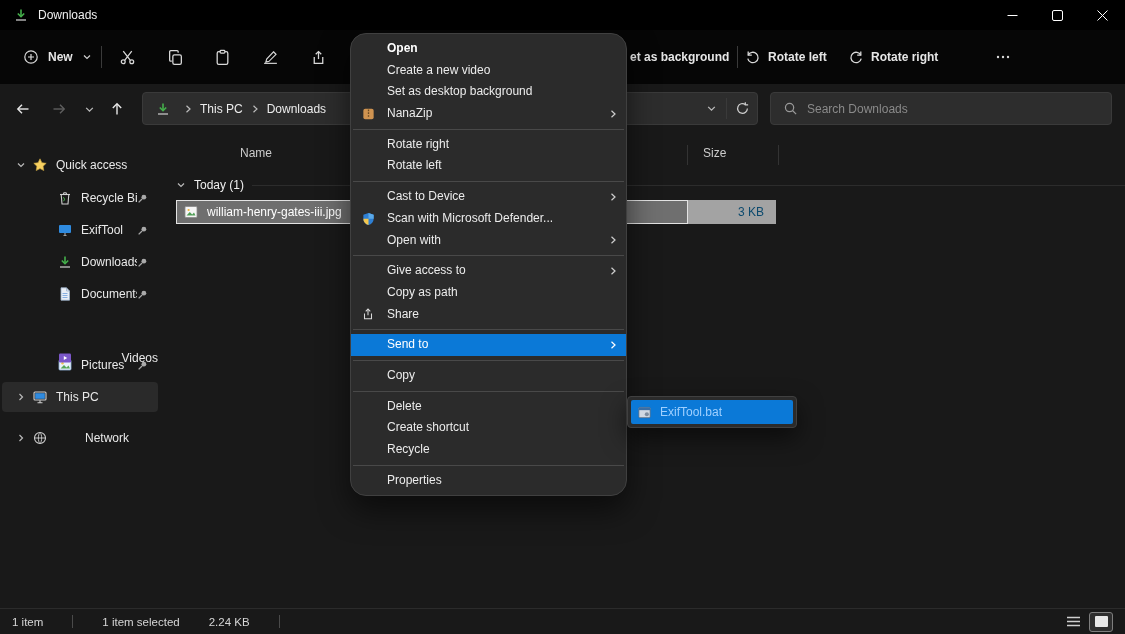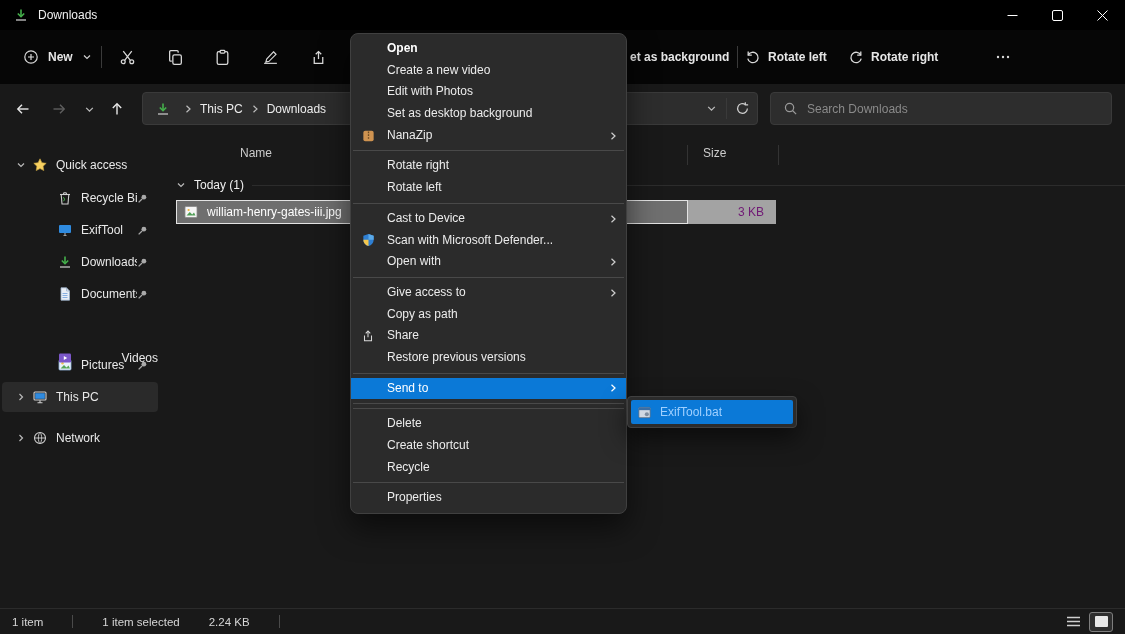--- a/index.html
+++ b/index.html
@@ -54,46 +54,46 @@
   .sidebar { position:absolute; left:0; top:132px; width:160px; bottom:26px; }
   .side-row { position:absolute; left:2px; width:156px; height:30px; display:flex; align-items:center; border-radius:4px; color:#e9e9e9; }
   .side-row .expander { width:22px; display:flex; justify-content:center; }
   .side-row .s-icon { width:24px; display:flex; justify-content:flex-start; }
   .side-row .s-label { flex:1; white-space:nowrap; overflow:hidden; }
   .side-row .s-pin { margin-right:10px; }
   .side-child { padding-left:55px; }
   .side-top { padding-left:8px; }
   .row-qa { top:18px; } .row-recycle { top:51px; } .row-desktop { top:83px; }
   .row-downloads { top:115px; } .row-documents { top:147px; } .row-pictures { top:179px;margin-top:39px; }
-  .row-videos { top:211px;text-align:right; } .row-thispc { top:250px; } .row-network { top:291px; }
+  .row-videos { top:211px;text-align:right; } .row-thispc { top:250px; } .row-network { top:291px;text-align:center; }
   .side-row.selected { background:#2a2a2a; }
 
   
   .col-label { position:absolute; top:146px; color:#cccccc; }
   .col-name { left:192px;margin-left:48px; } .col-size { left:703px; }
   .col-div { position:absolute; top:145px; width:1px; height:20px; background:#333; }
   .col-div1 { left:687px; } .col-div2 { left:778px; }
   .group-row { position:absolute; left:176px; top:176px; right:0; height:18px; display:flex; align-items:center; gap:8px; color:#f0f0f0; }
   .group-line { flex:1; height:1px; background:#2c2c2c; }
   .file-row { position:absolute; left:176px; top:200px; width:600px; height:24px; background:#a3a3a3; display:flex; align-items:center; }
   .file-name-cell { width:512px; height:24px; background:#6f6f6f; border:1px solid #e3e3e3;
     display:flex; align-items:center; gap:8px; padding:0 6px; color:#fff; white-space:nowrap; overflow:hidden; }
-  .file-size-cell { flex:1; text-align:right; padding-right:12px; color:#701a75; }
+  .file-size-cell { flex:1; text-align:right; padding-right:12px; color:#0c4a6e; }
 
   
   .statusbar { position:absolute; left:0; bottom:0; width:100%; height:26px; background:#191919;
     border-top:1px solid #2b2b2b; display:flex; align-items:center; padding:0 12px; gap:29px; color:#d6d6d6; font-size:11.5px; }
   .sb-sep { width:1px; height:13px; background:#4a4a4a; }
   .sb-right { margin-left:auto; display:flex; gap:4px; }
   .sb-view { width:24px; height:20px; display:flex; align-items:center; justify-content:center; border-radius:3px; }
   .sb-view.active { border:1px solid #7e7e7e; background:#2e2e2e; }
 
   
   .context-menu { position:absolute; left:350px; top:33px; width:277px; background:#2b2b2b;
-    border:1px solid #404040; border-radius:8px; box-shadow:0 14px 30px rgba(0,0,0,.55);
+    border:1px solid #404040; border-radius:16px; box-shadow:0 14px 30px rgba(0,0,0,.55);
     padding:4px 0; z-index:50; }
   .mi { position:relative; height:21.7px; line-height:21.7px; padding:0 28px 0 36px; color:#ececec; white-space:nowrap; }
   .mi.bold { font-weight:bold; color:#fff; }
   .mi-icon { position:absolute; left:10px; top:50%; transform:translateY(-50%); }
   .mi-arrow { position:absolute; right:8px; top:50%; transform:translateY(-50%); }
   .mi.highlight { background:#0b79d7; color:#fff; }
   .menu-sep { height:1px; background:#494949; margin:4px 2px; }
 
   
   .submenu { position:absolute; left:627px; top:396px; width:170px; background:#2b2b2b;
@@ -465,21 +465,20 @@
         </svg>
     </span>
     <span>william-henry-gates-iii.jpg</span>
   </div>
   <div class="file-size-cell">3 KB</div>
 </div>
 
 <div class="context-menu">
   <div class="mi bold"><span>Open</span></div>
   <div class="mi"><span>Create a new video</span></div>
-  <div class="mi"><span>Edit with Photos</span></div>
   <div class="mi"><span>Set as desktop background</span></div>
   <div class="mi">
     <span class="mi-icon">
       <svg width="15" height="15" viewBox="0 0 16 16">
           <rect x="2.5" y="2.5" width="11" height="11" rx="2" fill="#cf9350"></rect>
           <path d="M8 3.2v1.8M8 6.2V8M8 9.2V11" stroke="#6b4a21" stroke-width="1.4"></path>
         </svg>
     </span>
     <span>NanaZip</span>
     <span class="mi-arrow">
@@ -534,33 +533,33 @@
   <div class="mi">
     <span class="mi-icon">
       <svg width="14" height="14" viewBox="0 0 16 16">
           <path d="M8 9.5V2.6" stroke="#d9d9d9" stroke-width="1.2" fill="none"></path>
           <path d="M5.4 5 8 2.4 10.6 5" stroke="#d9d9d9" stroke-width="1.2" fill="none"></path>
           <path d="M4 7.5v6h8v-6" stroke="#d9d9d9" stroke-width="1.2" fill="none"></path>
         </svg>
     </span>
     <span>Share</span>
   </div>
-  <div class="mi"><span>Restore previous versions</span></div>
   <div class="menu-sep"></div>
 
   <div class="mi highlight">
     <span>Send to</span>
     <span class="mi-arrow">
       <svg width="10" height="10" viewBox="0 0 10 10">
           <path d="M3.5 1.8 7 5 3.5 8.2" fill="none" stroke="#ffffff" stroke-width="1.2"></path>
         </svg>
     </span>
   </div>
   <div class="menu-sep"></div>
 
+  <div class="mi"><span>Copy</span></div>
   <div class="menu-sep"></div>
 
   <div class="mi"><span>Delete</span></div>
   <div class="mi"><span>Create shortcut</span></div>
   <div class="mi"><span>Recycle</span></div>
   <div class="menu-sep"></div>
 
   <div class="mi"><span>Properties</span></div>
 </div>
 

